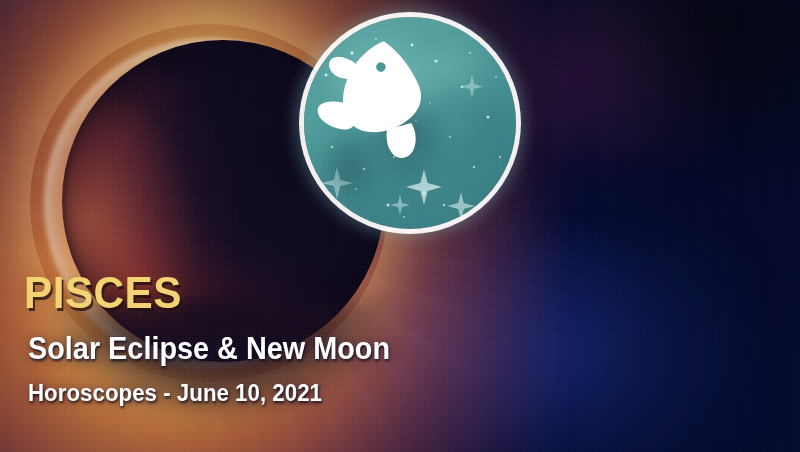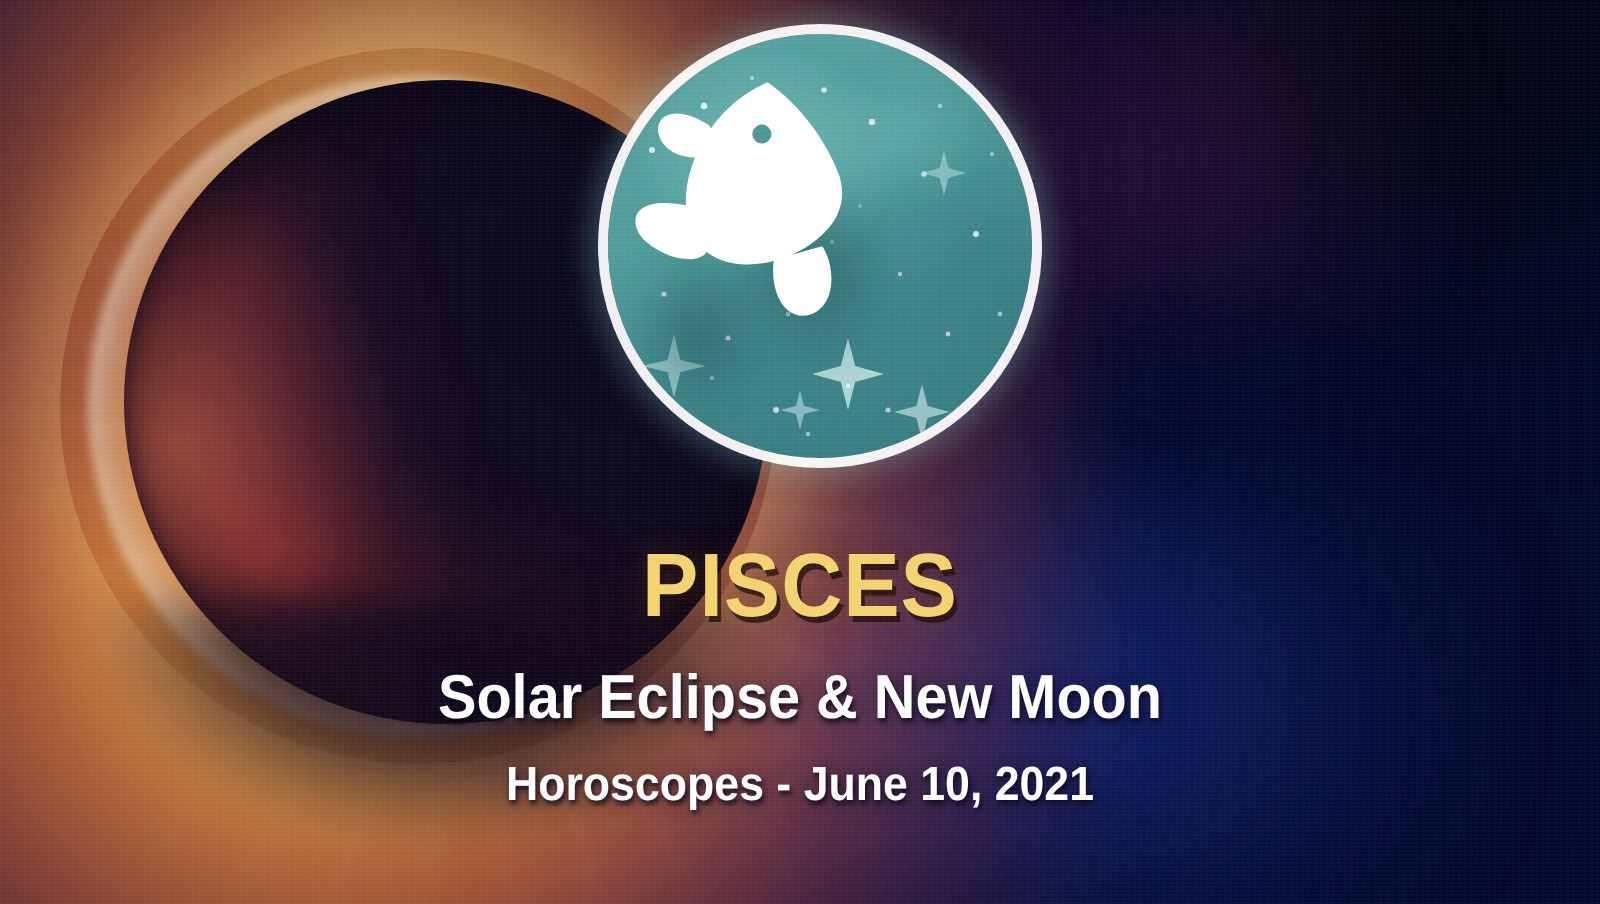--- a/index.html
+++ b/index.html
@@ -260,21 +260,21 @@
 
   .zodiac-fish { position: absolute; inset: 0; }
 
   
 
   .text-block {
     position: absolute;
     left: 0;
     top: 268px;
     width: 800px;
-    text-align: center;
+    text-align: left;
   }
 
   .sign-name {
     font-family: "Liberation Sans", sans-serif;
     font-weight: 700;
     font-size: 45px;
     line-height: 50px;
     letter-spacing: 0.5px;
     color: #f4d270;
     text-shadow:

